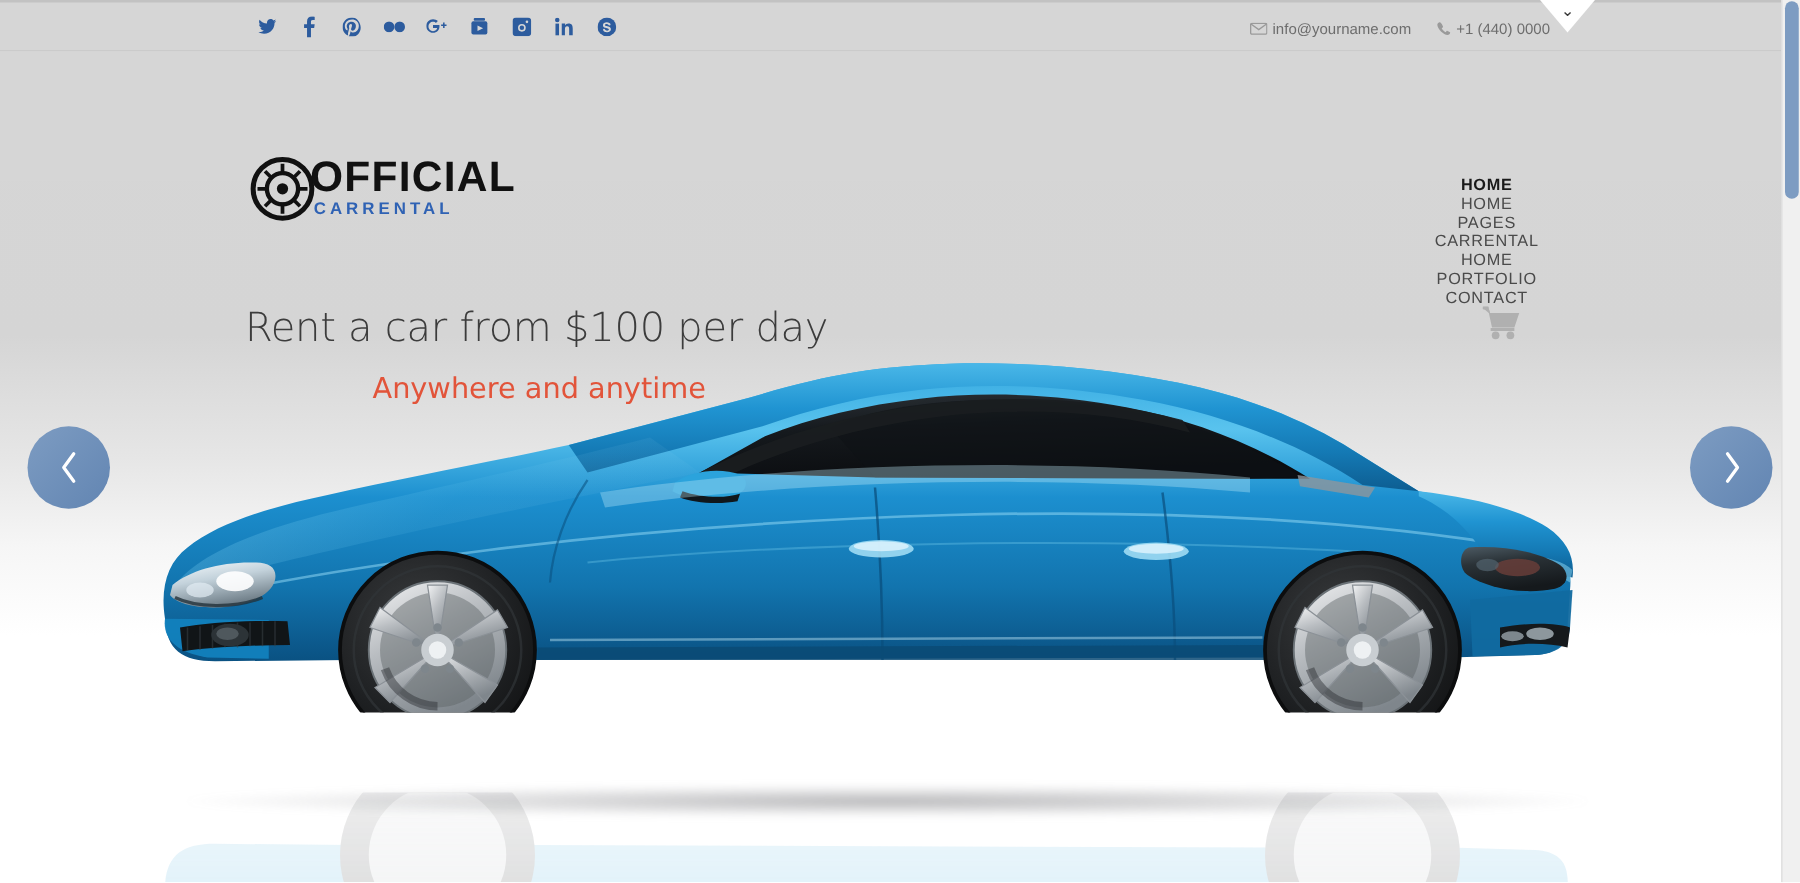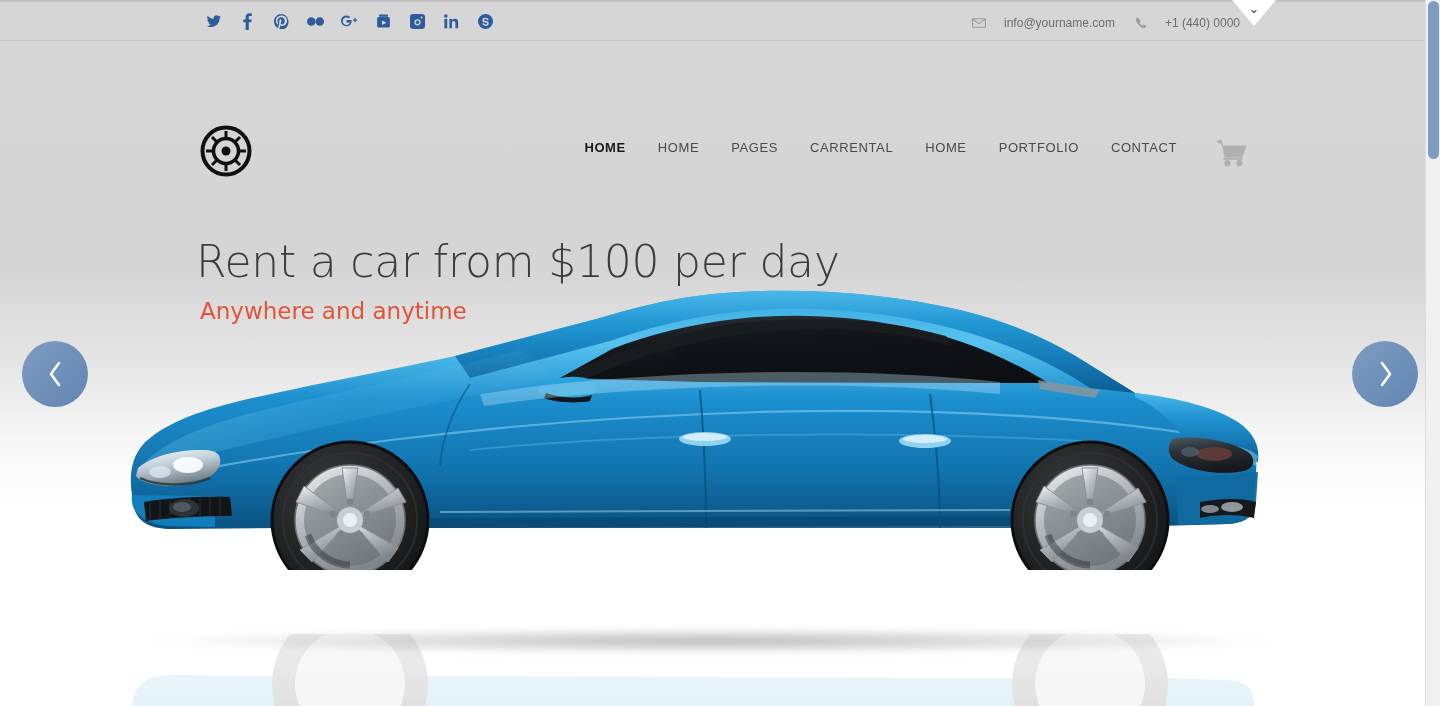--- a/index.html
+++ b/index.html
@@ -35,21 +35,21 @@
     color: #2d5c9e;
     cursor: pointer;
   }
   .social-icon svg { display: block; }
 
   .topright {
     position: absolute; right: 185px; top: 0; height: 41px;
     display: flex; align-items: center; gap: 20px;
     font-size: 12px; color: #6d6d6d;
   }
-  .tr-item { display: flex; align-items: center; gap: 18px; }
+  .tr-item { display: flex; align-items: center; gap: 4px; }
   .tr-item .gly { color: #9a9a9a; display: flex; align-items: center; }
 
   
   .topbar-toggle {
     position: absolute; top: 0; left: 1232px;
     width: 44px; height: 28px;
     cursor: pointer;
     z-index: 30;
   }
   .topbar-toggle .tri {
@@ -82,44 +82,44 @@
     font-family: "Liberation Sans", sans-serif;
     transform: scaleX(1.02);
   }
   .logo-sub {
     font-size: 13.5px; font-weight: bold; letter-spacing: 3.2px;
     color: #2f62b4; line-height: 14px; margin-top: 2px; margin-left: 3px;
   }
 
   .nav {
     position: absolute; right: 178px; top: 99px;
-    display: flex; align-items: flex-start; gap: 0;
+    display: flex; align-items: center; gap: 0; flex-direction: column;
   }
   .nav-item {
     font-size: 13px; letter-spacing: 0.6px;
     color: #4a4a4a; padding: 0 16px;
     cursor: pointer; white-space: nowrap;
   }
   .nav-item.active { color: #1a1a1a; font-weight: bold; }
   .cart-btn {
     margin-left: 24px; cursor: pointer;
     display: flex; align-items: center; color: #b0b0b0;
   }
 
   
   .hero { position: absolute; top: 145px; left: 0; width: 1425px; height: 561px; overflow: hidden; }
   .hero-text { position: absolute; left: 196px; top: 95px; }
   .hero-title {
-    font-size: 44px; font-weight: 300; color: #3c3c3c;
+    font-size: 32px; font-weight: 300; color: #3c3c3c;
     letter-spacing: -0.2px; line-height: 44px;
     font-family: "DejaVu Sans", sans-serif;
   }
   .hero-sub {
     font-size: 23px; color: #e2543a; margin-top: 14px; margin-left: 4px;
-    font-family: "DejaVu Sans", sans-serif; font-weight: 400;
+    font-family: "DejaVu Sans", sans-serif; font-weight: 400; text-align: center;
   }
 
   .arrow {
     position: absolute; top: 196px;
     width: 66px; height: 66px; border-radius: 50%;
     background: linear-gradient(135deg, #7d9cc2 0%, #6285b2 100%);
     display: flex; align-items: center; justify-content: center;
     cursor: pointer; z-index: 12;
   }
   .arrow.prev { left: 22px; }
@@ -282,20 +282,24 @@
             <line x1="26" y1="6" x2="26" y2="15"></line>
             <line x1="26" y1="37" x2="26" y2="46"></line>
             <line x1="6" y1="26" x2="15" y2="26"></line>
             <line x1="37" y1="26" x2="46" y2="26"></line>
             <line x1="12" y1="12" x2="18" y2="18"></line>
             <line x1="34" y1="34" x2="40" y2="40"></line>
             <line x1="40" y1="12" x2="34" y2="18"></line>
             <line x1="18" y1="34" x2="12" y2="40"></line>
           </g>
         </svg>
+      </span>
+      <span class="logo-text">
+        <span class="logo-main">OFFICIAL</span>
+        <span class="logo-sub" style="display:block">CARRENTAL</span>
       </span>
     </div>
 
     <div class="nav">
       <span class="nav-item active">HOME</span>
       <span class="nav-item">HOME</span>
       <span class="nav-item">PAGES</span>
       <span class="nav-item">CARRENTAL</span>
       <span class="nav-item">HOME</span>
       <span class="nav-item">PORTFOLIO</span>

